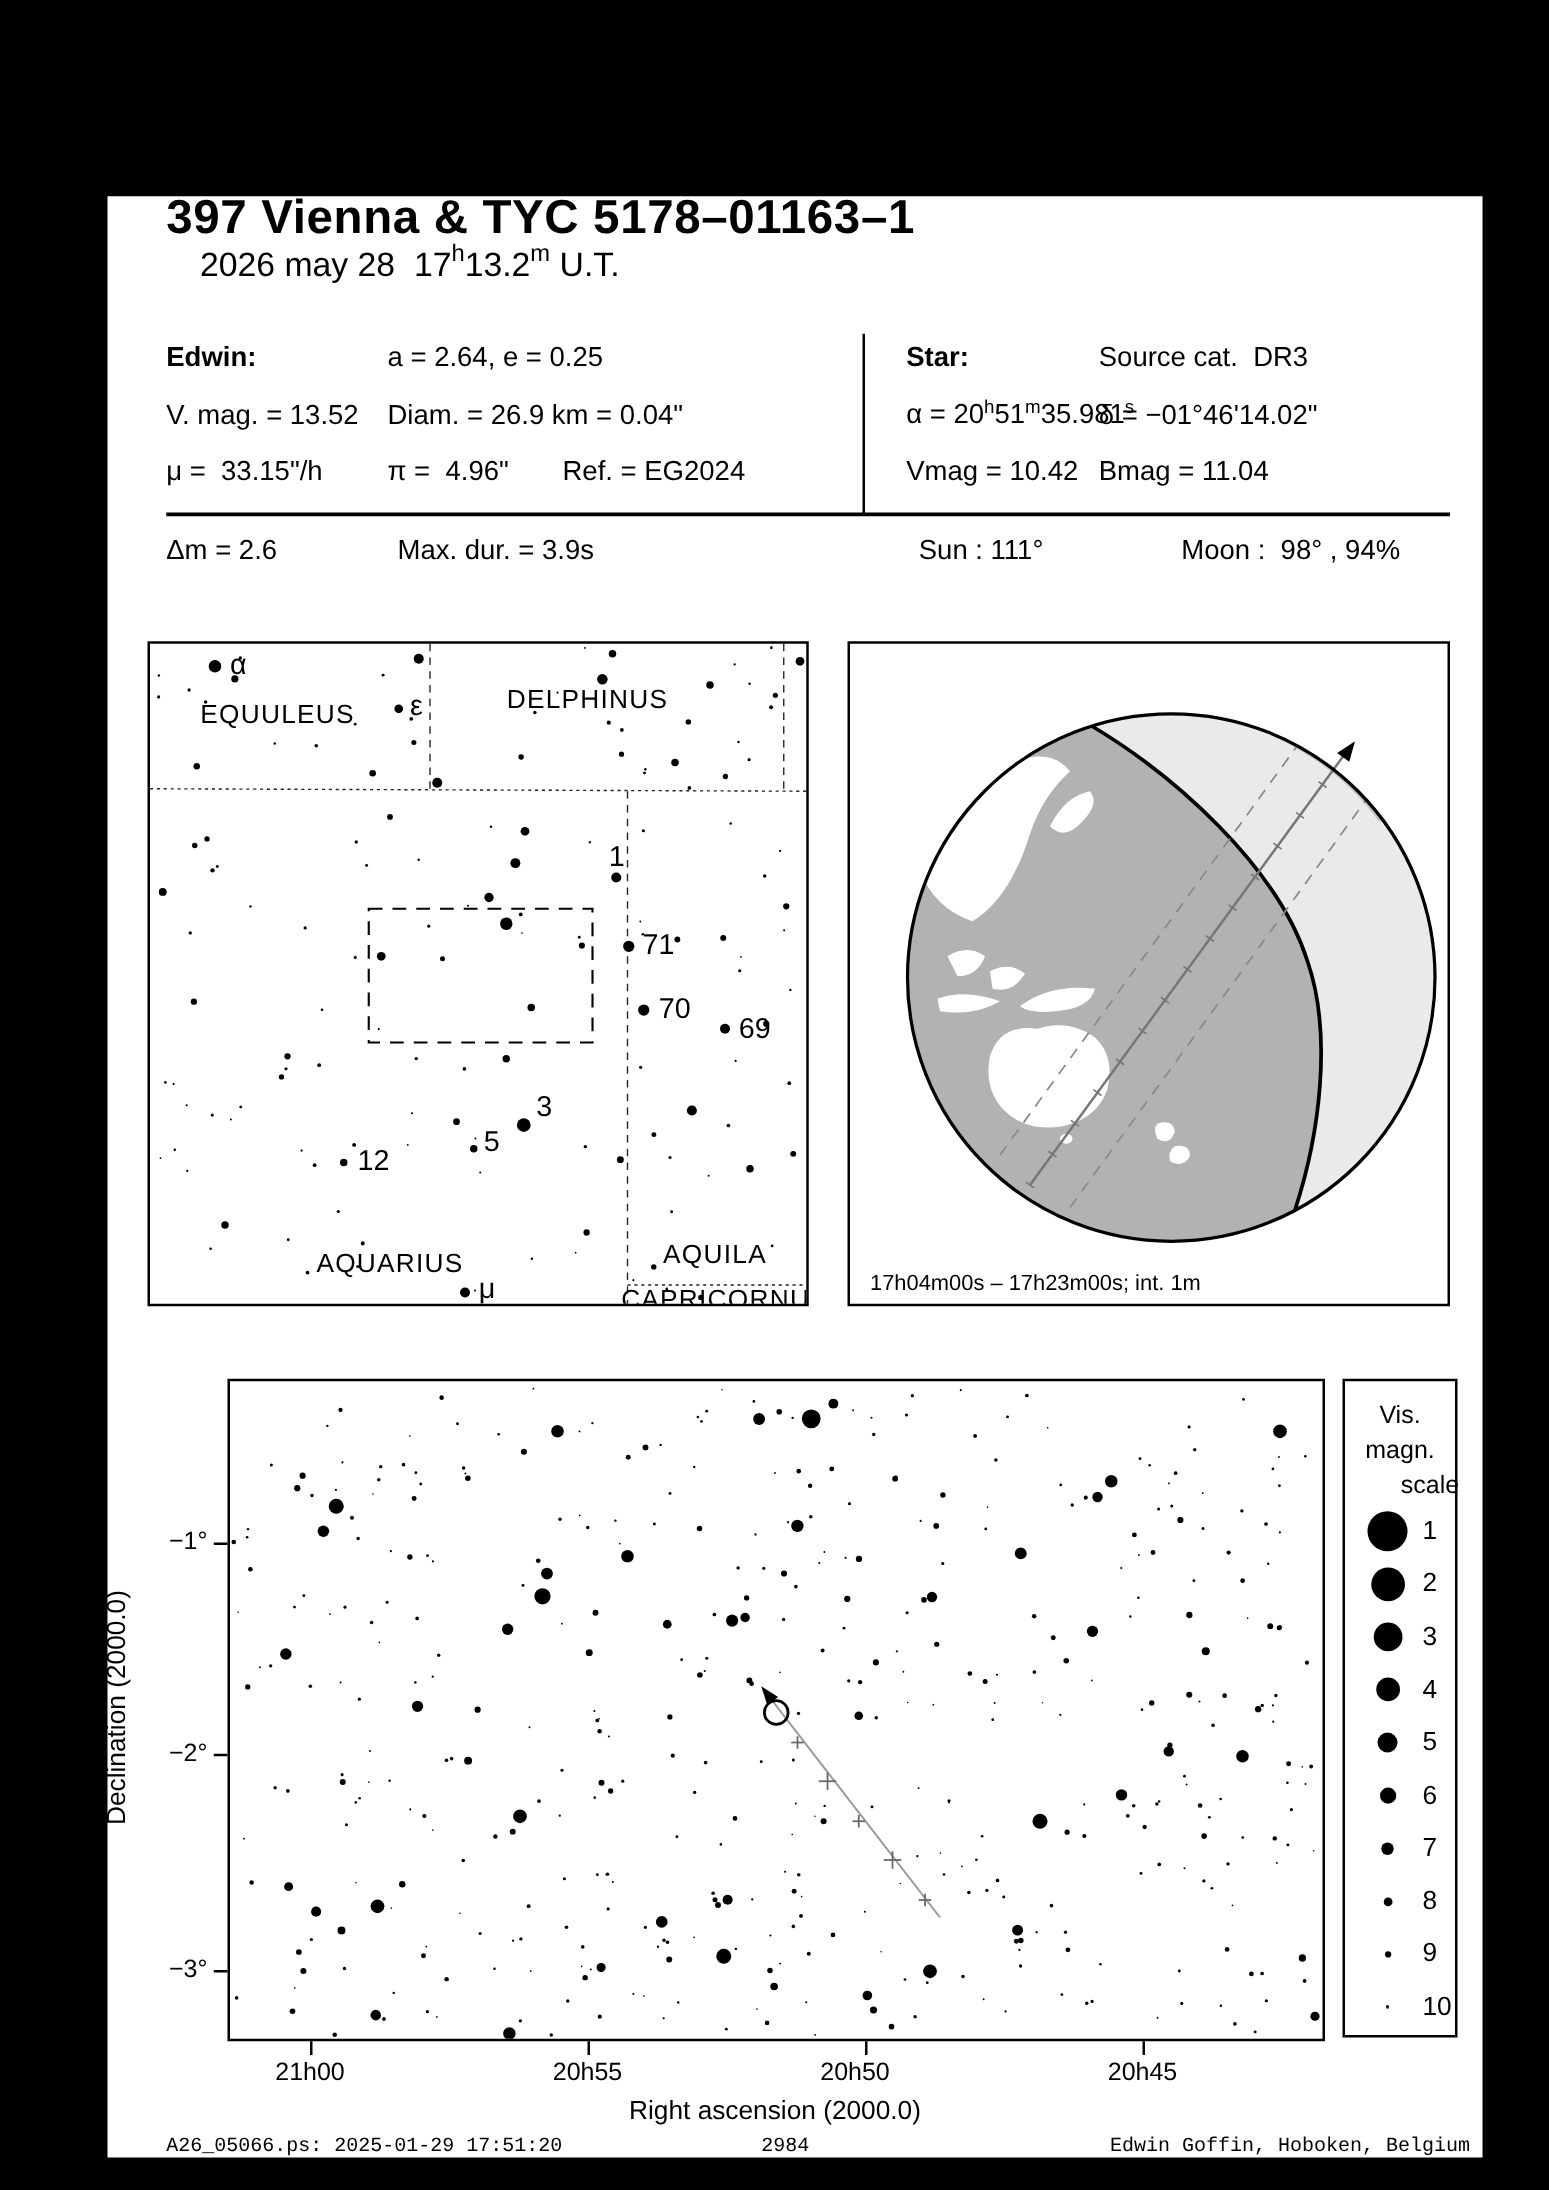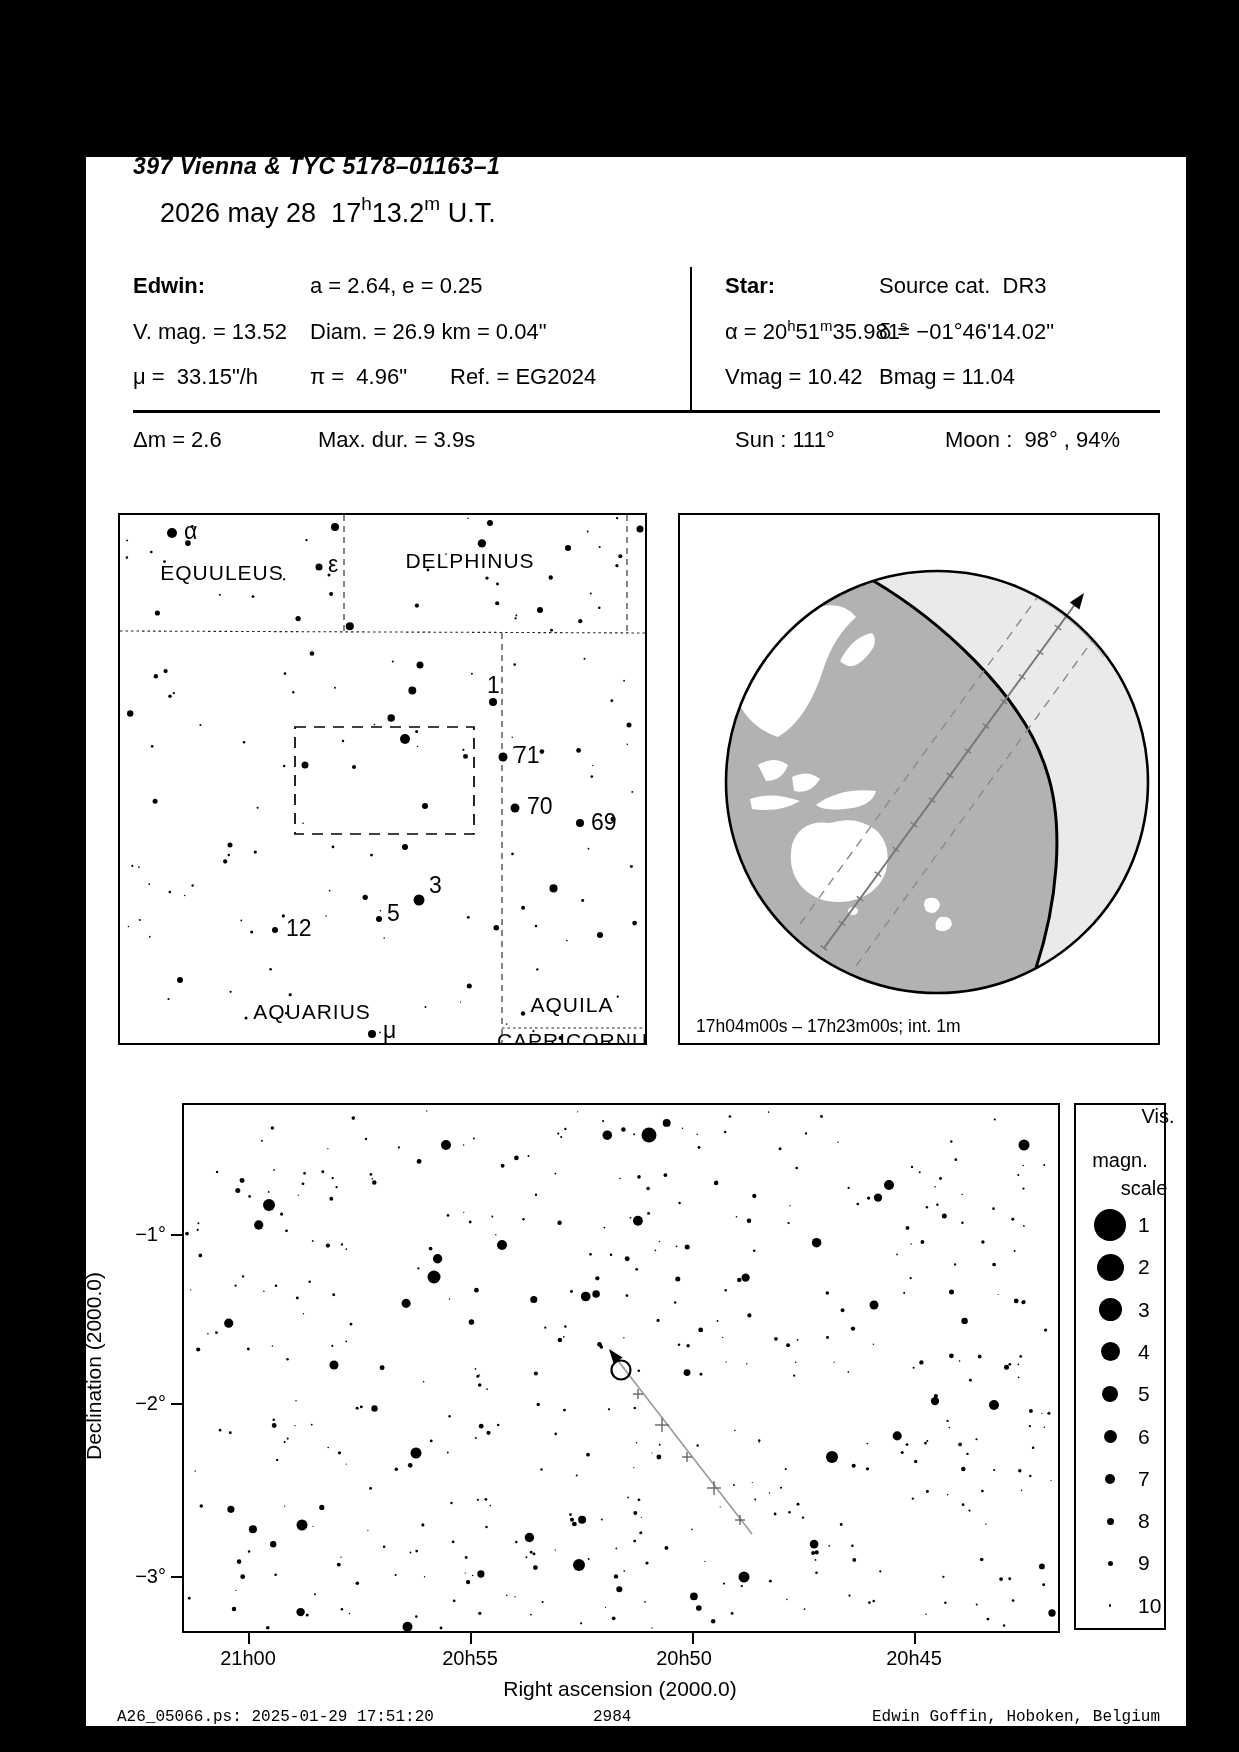--- a/index.html
+++ b/index.html
@@ -1,21 +1,21 @@
 <!DOCTYPE html>
 <html><head>
 <meta charset="utf-8">
 <style>
   html,body{margin:0;padding:0;}
   body{width:1239px;height:1752px;background:#000;position:relative;
        font-family:"Liberation Sans",sans-serif;color:#000;}
   .pre{white-space:pre;}
   #page{position:absolute;left:86px;top:157px;width:1100px;height:1569px;background:#fff;}
   .abs{position:absolute;}
-  #title{left:47px;top:-4px;font-size:23px;font-weight:bold;letter-spacing:0.5px;font-style:italic;}
+  #title{left:47px;top:-4px;font-size:38px;font-weight:bold;letter-spacing:0.5px;}
   #dateline{left:74px;top:38px;font-size:27px;}
   #dateline sup{font-size:19px;position:relative;top:-2px;}
   .cell{font-size:22px;}
   .cell b{font-weight:bold;}
   .cell sup{font-size:15px;}
   #vdivider{left:604px;top:110px;width:1.5px;height:145px;background:#000;}
   #hrule{left:47px;top:253px;width:1027px;height:2.5px;background:#000;}
   .chartbox{border:2px solid #000;background:#fff;box-sizing:border-box;}
   #finderbox{left:32px;top:356px;width:529px;height:532px;}
   #globebox{left:592px;top:356px;width:482px;height:532px;}
@@ -24,21 +24,21 @@
   #legendbox{left:988px;top:946px;width:92px;height:527px;}
   .legend-title{position:absolute;width:100%;text-align:center;font-size:20px;}
   .legend-dot{position:absolute;background:#000;border-radius:50%;}
   .legend-num{position:absolute;font-size:21px;}
   .xtick-line{position:absolute;width:1.5px;height:11px;background:#000;}
   .xtick-label{position:absolute;font-size:20px;transform:translateX(-50%);}
   .ytick-line{position:absolute;width:11px;height:1.5px;background:#000;}
   .ytick-label{position:absolute;font-size:20px;transform:translate(-100%,-50%);}
   #xlabel{left:534px;top:1520px;font-size:21px;transform:translateX(-50%);}
   #ylabel{left:8px;top:1209px;font-size:21px;transform:translate(-50%,-50%) rotate(-90deg);white-space:nowrap;}
-  #footer{left:0;top:1551px;width:100%;height:20px;
+  #footer{left:16px;top:1551px;width:100%;height:20px;
           font-family:"Liberation Mono","DejaVu Sans Mono",monospace;font-size:16px;}
   #footer .fl{left:31px;} #footer .fc{left:507px;} #footer .fr{right:26px;margin-left:32px;}
   svg{display:block;}
 </style>
 </head>
 <body>
 
 <div id="page">
 
   <div class="abs" id="title">397 Vienna  &amp;  TYC 5178–01163–1</div>
@@ -761,21 +761,21 @@
       <div class="abs ytick-label" style="left: 80px; top: 1077px;">−1°</div>
       <div class="abs ytick-line" style="left: 85px; top: 1246px;"></div>
       <div class="abs ytick-label" style="left: 80px; top: 1246px;">−2°</div>
       <div class="abs ytick-line" style="left: 85px; top: 1419px;"></div>
       <div class="abs ytick-label" style="left: 80px; top: 1419px;">−3°</div>
     </div>
   <div class="abs" id="xlabel">Right ascension (2000.0)</div>
   <div class="abs" id="ylabel">Declination (2000.0)</div>
 
   <div class="abs chartbox" id="legendbox">
-      <div class="legend-title" style="top: 0; margin-left: 38px;">Vis.</div>
+      <div class="legend-title" style="top: 16px;">Vis.</div>
       <div class="legend-title" style="top: 44px;">magn.</div>
       <div class="legend-title" style="top: 72px; padding-left: 24px;">scale</div>
       <div class="legend-dot" style="height: 32px; width: 32px; left: 18px; top: 104px;"></div>
       <div class="legend-num" style="left: 62px; top: 108px;">1</div>
       <div class="legend-dot" style="height: 27px; width: 27px; left: 20.5px; top: 148.8px;"></div>
       <div class="legend-num" style="left: 62px; top: 150.3px;">2</div>
       <div class="legend-dot" style="height: 23px; width: 23px; left: 22.5px; top: 193.1px;"></div>
       <div class="legend-num" style="left: 62px; top: 192.6px;">3</div>
       <div class="legend-dot" style="height: 19px; width: 19px; left: 24.5px; top: 237.4px;"></div>
       <div class="legend-num" style="left: 62px; top: 234.9px;">4</div>

